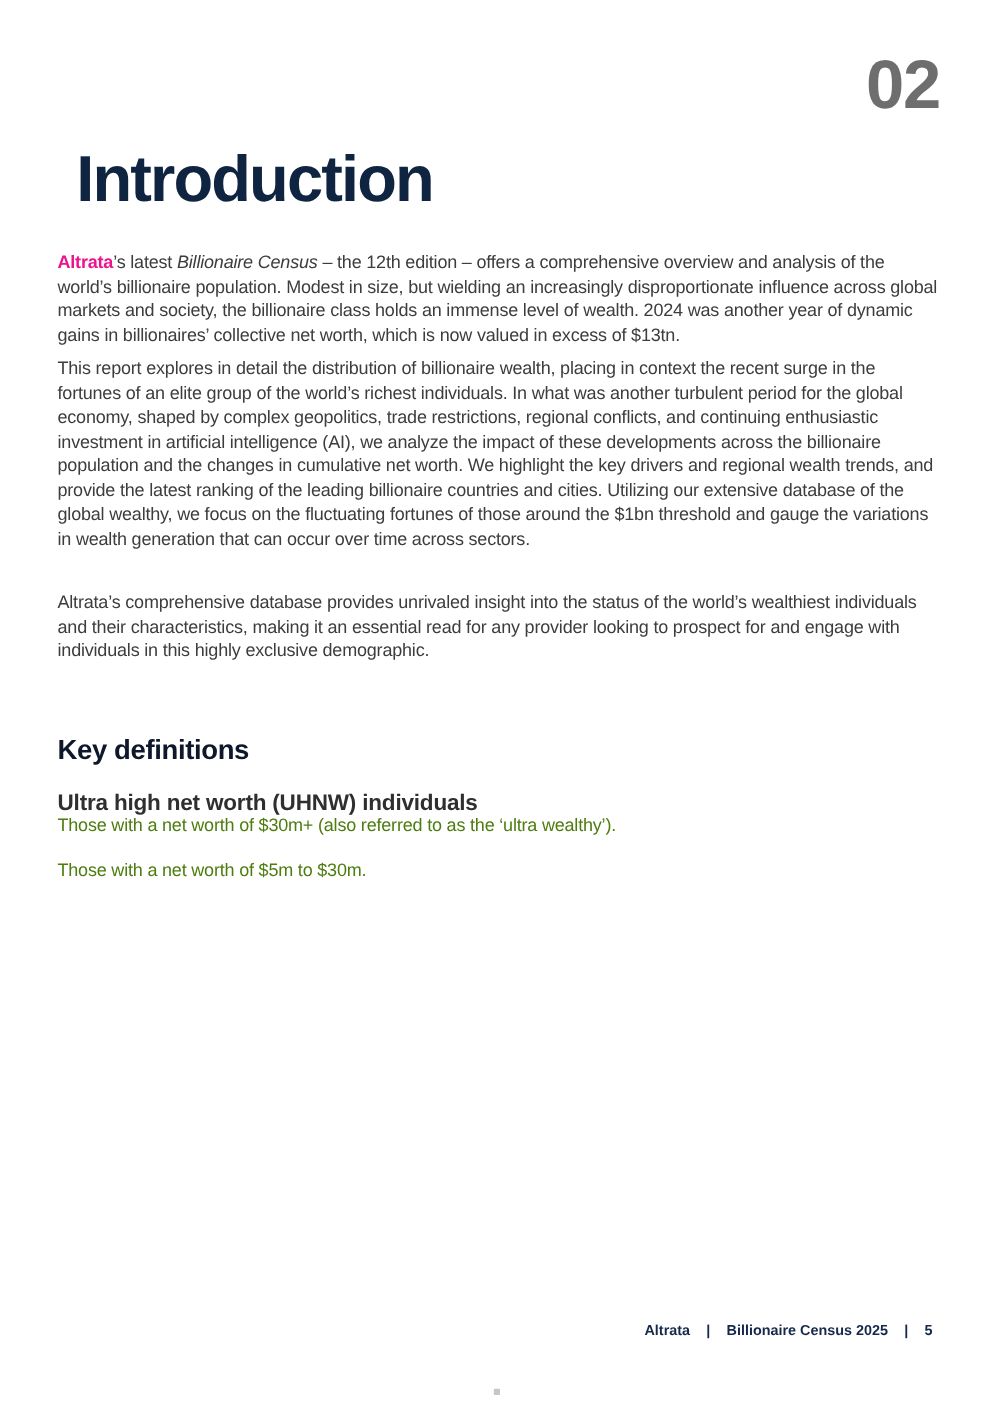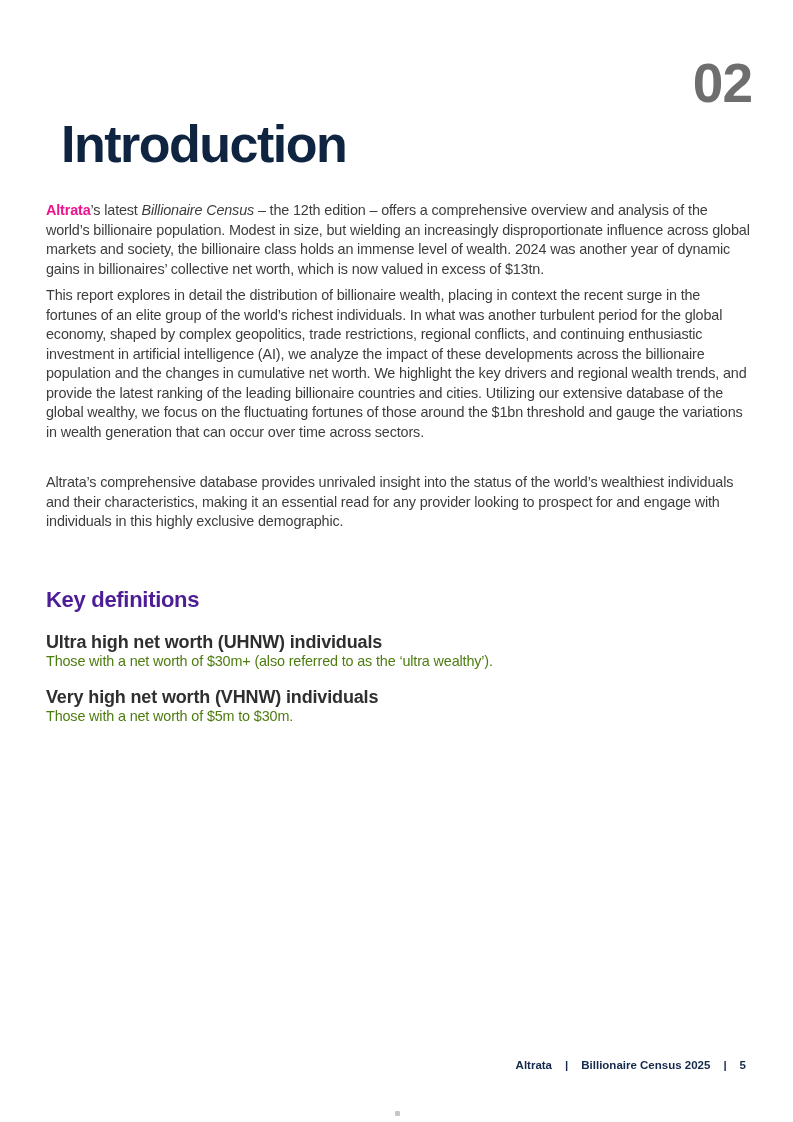--- a/index.html
+++ b/index.html
@@ -10,21 +10,21 @@
   .page {
     position: relative;
     width: 793px;
     height: 1122px;
     background: #ffffff;
     font-family: "Liberation Sans", sans-serif;
     overflow: hidden;
   }
   .page-number {
     position: absolute;
-    top: 56px;
+    top: 40px;
     right: 41px;
     font-size: 55px;
     line-height: 1;
     font-weight: 700;
     color: #6E6E6E;
     letter-spacing: -1px;
   }
   .title {
     position: absolute;
     top: 100px;
@@ -52,21 +52,21 @@
   .body-para:last-of-type { margin-bottom: 0; margin-top: 31px; }
   .brand {
     color: #EC138C;
     font-weight: 700;
   }
   .subheading {
     margin: 55px 0 20px 0;
     font-size: 22px;
     line-height: 26px;
     font-weight: 700;
-    color: #4c1d95;
+    color: #0f172a;
     letter-spacing: -0.3px;
   }
   .def-block { margin-bottom: 16px; }
   .def-term {
     font-size: 18px;
     line-height: 19.5px;
     font-weight: 700;
     color: #2F2F2F;
     letter-spacing: -0.15px;
   }
@@ -116,21 +116,20 @@
     <p class="body-para">Altrata’s comprehensive database provides unrivaled insight into the status of the world’s wealthiest individuals and their characteristics, making it an essential read for any provider looking to prospect for and engage with individuals in this highly exclusive demographic.</p>
 
     <h2 class="subheading">Key definitions</h2>
 
     <div class="def-block">
       <div class="def-term">Ultra high net worth (UHNW) individuals</div>
       <div class="def-text">Those with a net worth of $30m+ (also referred to as the ‘ultra wealthy’).</div>
     </div>
 
     <div class="def-block">
-      <div class="def-term">Very high net worth (VHNW) individuals</div>
       <div class="def-text">Those with a net worth of $5m to $30m.</div>
     </div>
 
   </div>
 
   <div class="footer">
     <span>Altrata</span>
     <span>|</span>
     <span>Billionaire Census 2025</span>
     <span>|</span>

